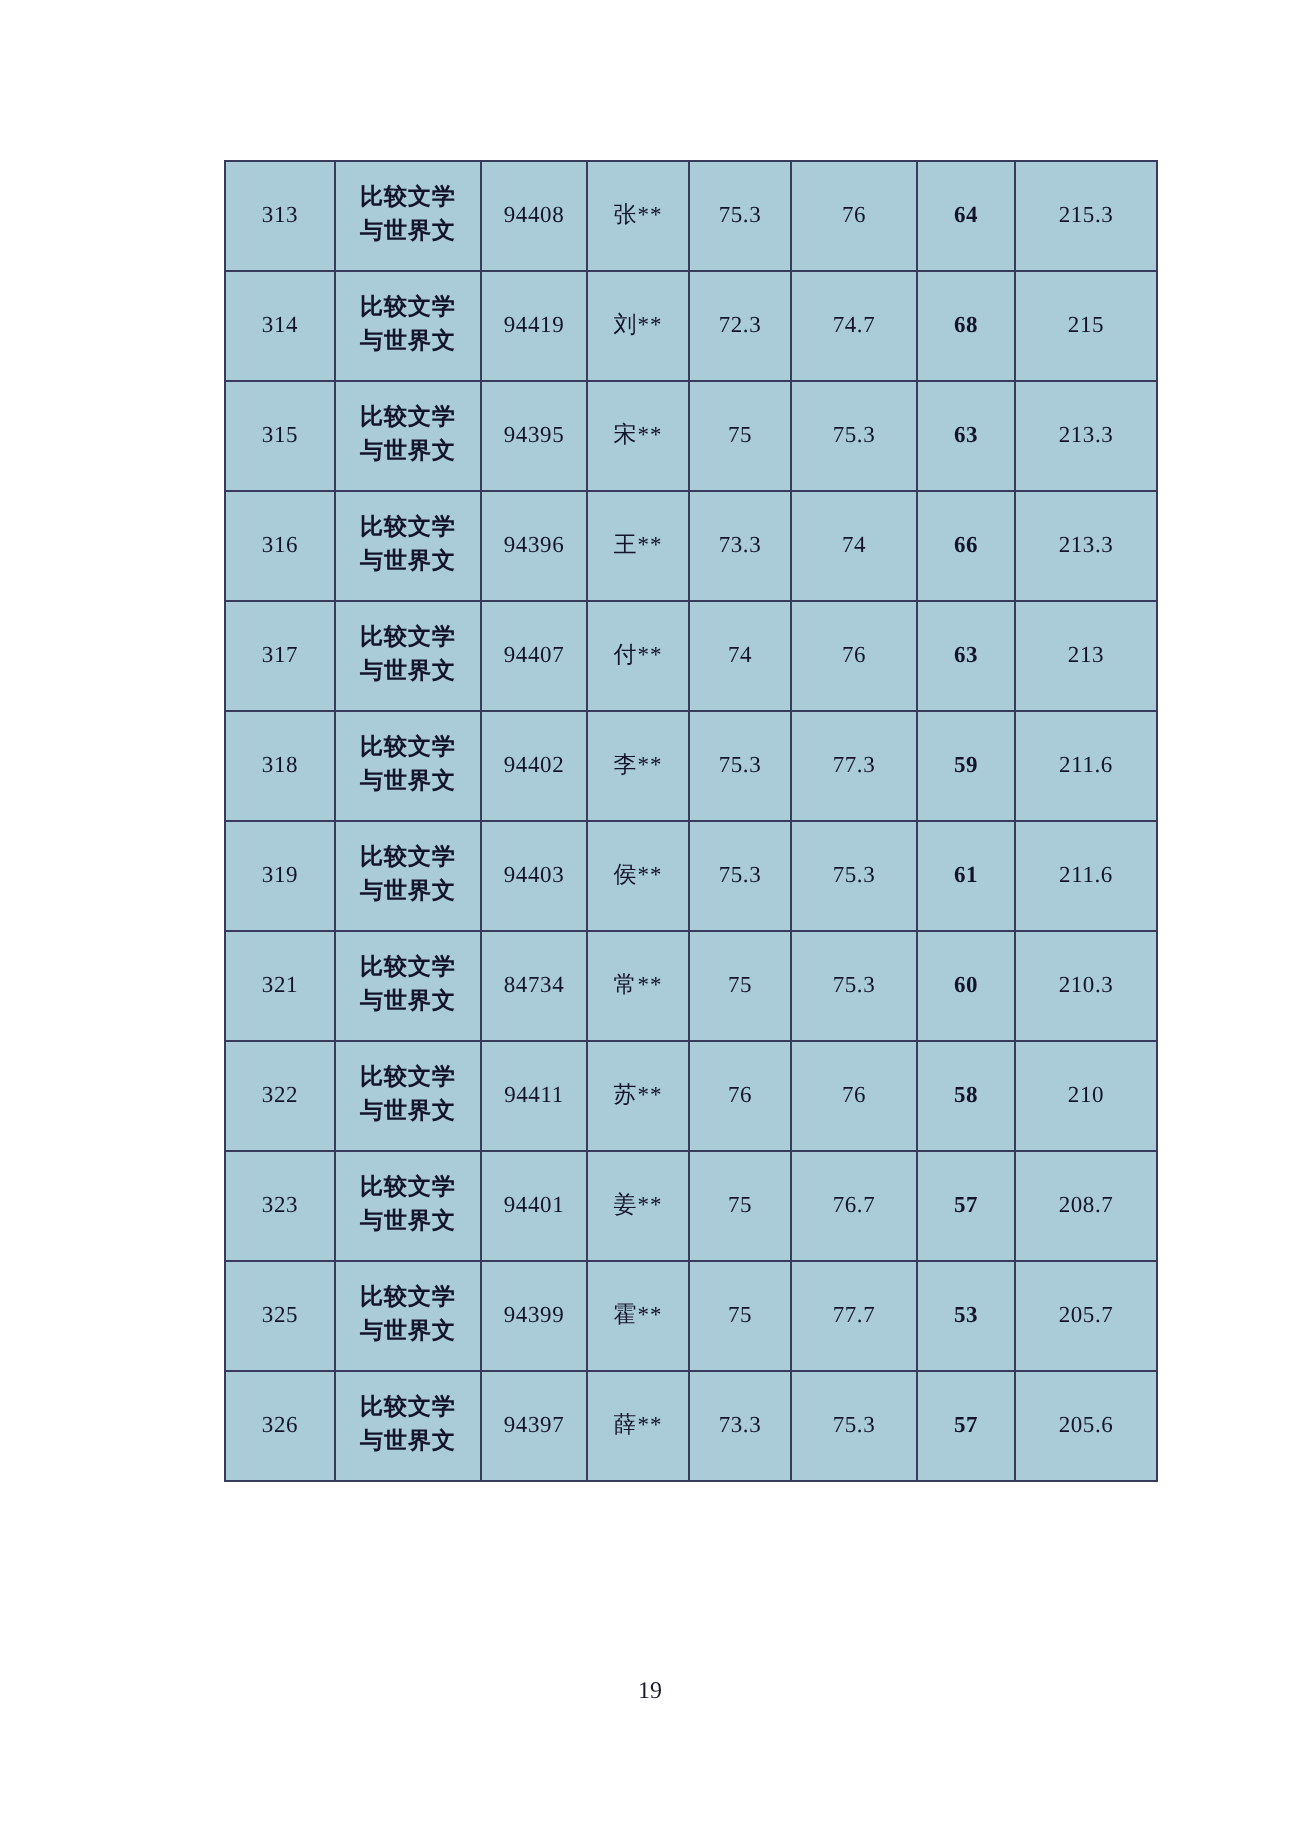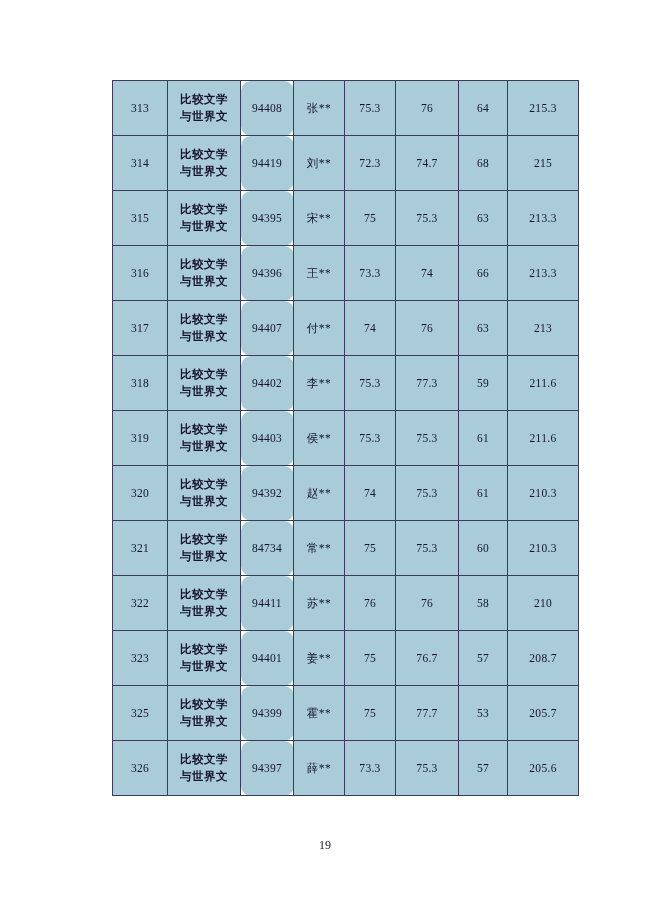--- a/index.html
+++ b/index.html
@@ -40,25 +40,25 @@
     font-size: 11.5px;
     color: #13132b;
     height: 54px;
     padding: 0 2px;
     line-height: 1.45;
     font-family: "Liberation Serif", serif;
   }
   
   .c-rank   { width: 50px; }
   .c-major  { width: 68px; }
-  .c-id     { width: 48px; border-radius: 10px; }
+  .c-id     { width: 48px; }
   .c-name   { width: 46px; }
   .c-s1     { width: 46px; }
   .c-s2     { width: 58px; }
-  .c-s3     { width: 44px; }
+  .c-s3     { width: 44px; font-weight: bold; }
   .c-total  { width: 66px; margin-top: 48px; }
 
   .major-cell {
     font-size: 11.5px;
     line-height: 1.5;
     letter-spacing: 0.5px;
     font-weight: bold;
   }
   .major-cell .l1, .major-cell .l2 {
     display: block;
@@ -178,33 +178,20 @@
             <span class="l2">与世界文</span>
           </td>
           <td class="c-id num">94403</td>
           <td class="c-name name-cell">侯**</td>
           <td class="c-s1 num">75.3</td>
           <td class="c-s2 num">75.3</td>
           <td class="c-s3 num">61</td>
           <td class="c-total num">211.6</td>
         </tr>
 
-        <tr>
-          <td class="c-rank num">320</td>
-          <td class="c-major major-cell">
-            <span class="l1">比较文学</span>
-            <span class="l2">与世界文</span>
-          </td>
-          <td class="c-id num">94392</td>
-          <td class="c-name name-cell">赵**</td>
-          <td class="c-s1 num">74</td>
-          <td class="c-s2 num">75.3</td>
-          <td class="c-s3 num">61</td>
-          <td class="c-total num">210.3</td>
-        </tr>
 
         <tr>
           <td class="c-rank num">321</td>
           <td class="c-major major-cell">
             <span class="l1">比较文学</span>
             <span class="l2">与世界文</span>
           </td>
           <td class="c-id num">84734</td>
           <td class="c-name name-cell">常**</td>
           <td class="c-s1 num">75</td>

